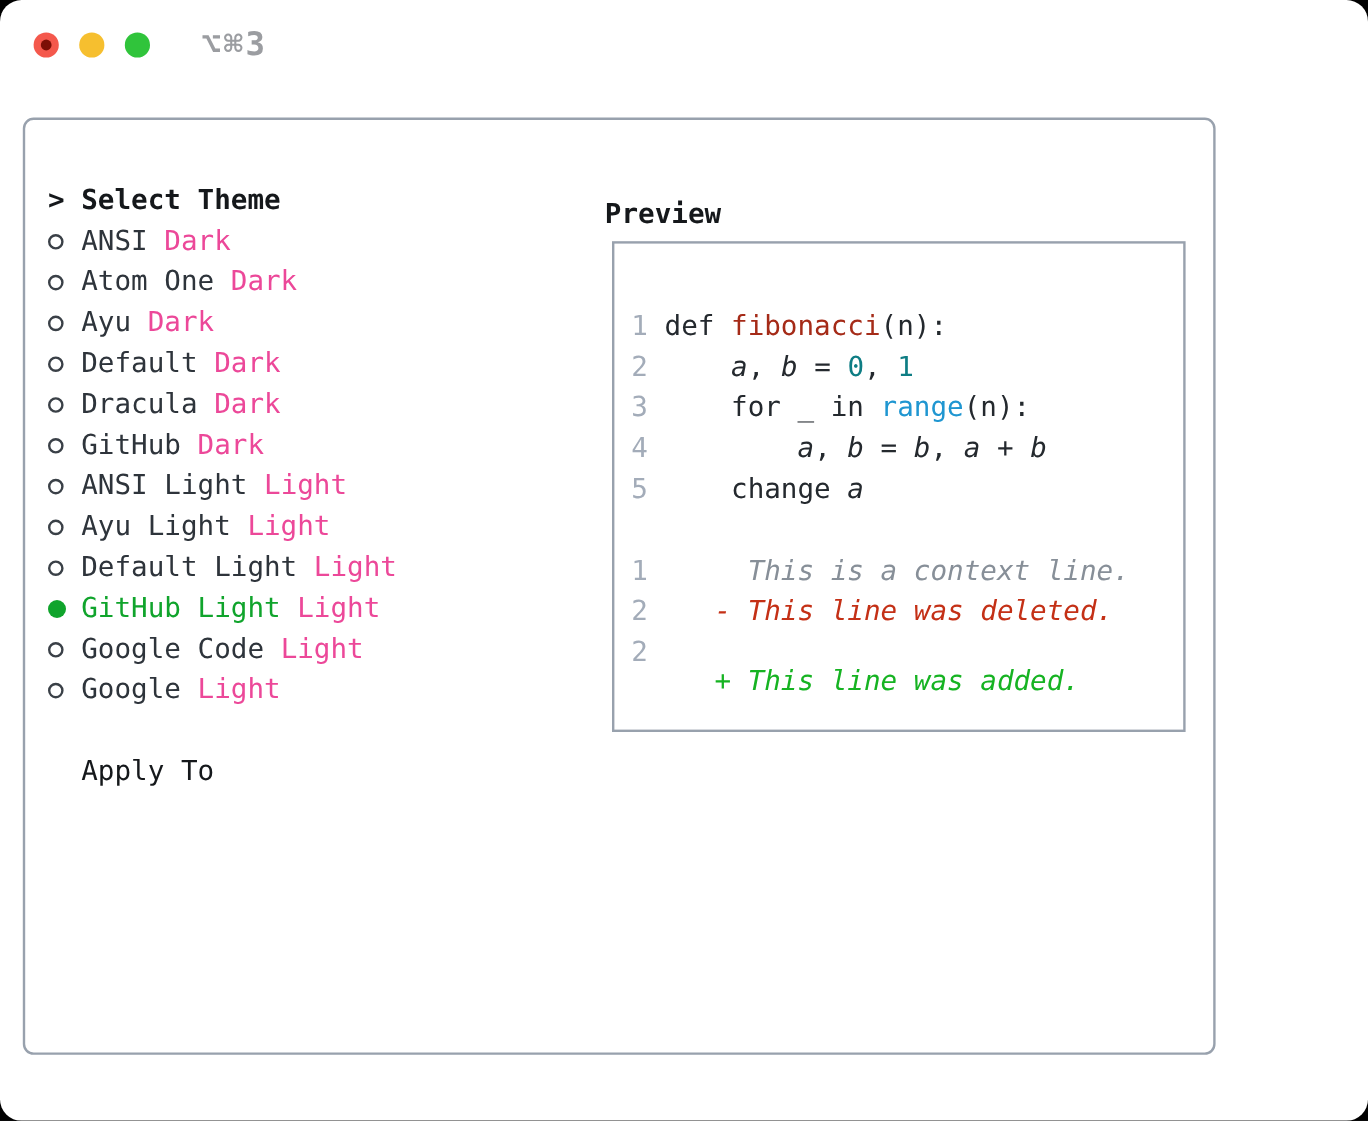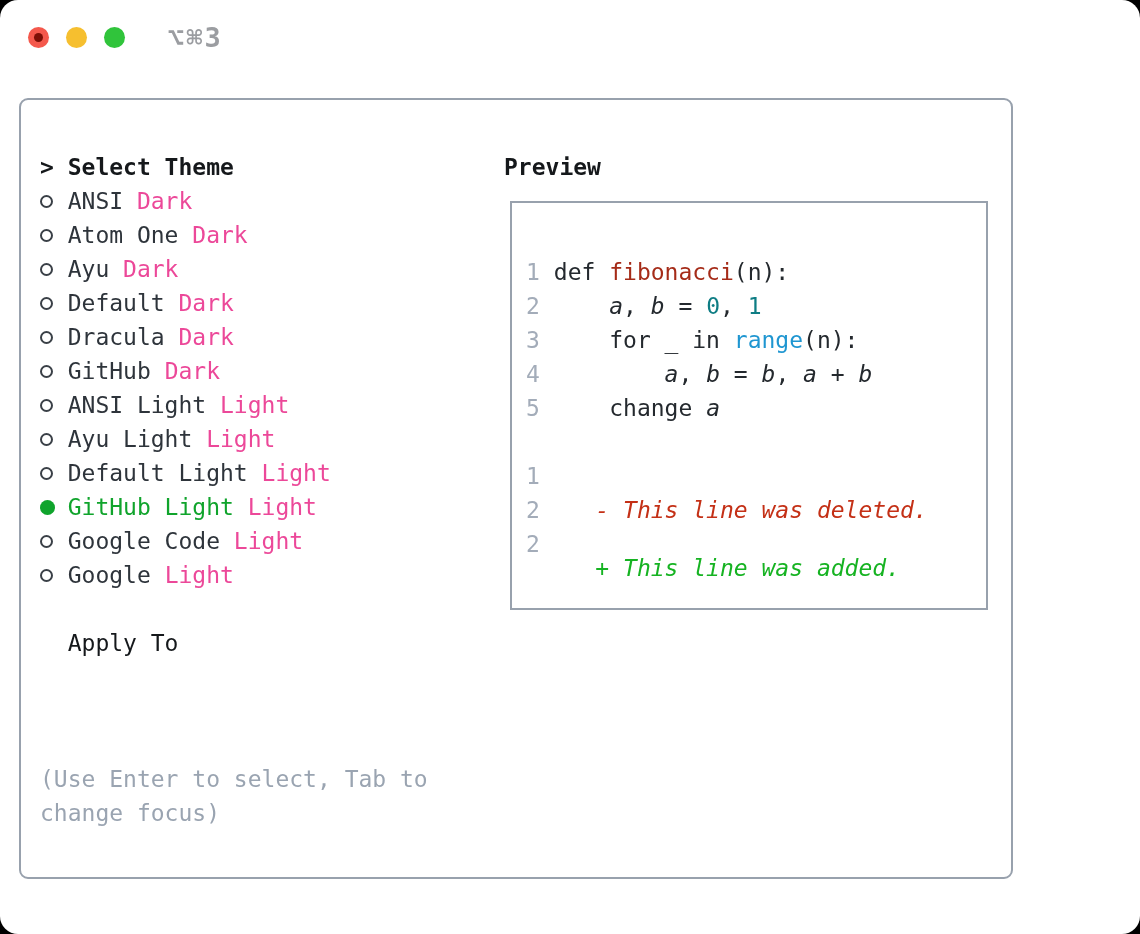--- a/index.html
+++ b/index.html
@@ -26,21 +26,21 @@
   .header-row.plain{font-weight:normal;justify-content:center;}
   .prompt{font-weight:bold;color:#15181b;}
   .circle{width:13px;height:13px;border:2px solid #3a4047;border-radius:50%;box-sizing:border-box;}
   .circle.on{width:15px;height:15px;border:none;background:#10a42c;}
   .name{white-space:pre;}
   .name.sel{color:#10a42c;}
   .tag{color:#ec4899;margin-left:0.602em;white-space:pre;}
 
   .hint{position:absolute;left:19px;top:662px;width:420px;font-size:23px;line-height:34px;color:#9aa4b1;}
 
-  .preview-title{position:absolute;left:483px;top:50px;height:34px;display:flex;align-items:center;
+  .preview-title{position:absolute;left:483px;top:62px;height:34px;display:flex;align-items:center;
                  font-size:23px;font-weight:bold;color:#15181b;}
   .preview-box{position:absolute;left:489px;top:101px;width:478px;height:409px;box-sizing:border-box;
                border:2px solid #98a1ad;background:#fff;}
   .code{padding:52px 0 0 14px;font-size:23px;}
   .code-row{display:flex;align-items:center;height:34px;white-space:pre;}
   .ln{color:#a3acb9;width:14px;margin-right:13.8px;flex:none;}
   .tok-plain{color:#24292e;}
   .tok-func{color:#a52b18;}
   .tok-var{color:#24292e;font-style:italic;}
   .tok-num{color:#0e7d84;}
@@ -158,31 +158,30 @@
         </div>
     </div>
 
     <div class="apply">
       <div class="header-row plain">
         <span class="marker"></span>
         <span class="name">Apply To</span>
       </div>
     </div>
 
-    <div class="hint">(Use Enter to select, Tab to change focus)</div>
 
     <div class="preview-title">Preview</div>
     <div class="preview-box">
       <div class="code">
           <div class="code-row"><span class="ln">1</span><span class="tok-plain">def </span><span class="tok-func">fibonacci</span><span class="tok-plain">(n):</span></div>
           <div class="code-row"><span class="ln">2</span><span class="tok-plain">    </span><span class="tok-var">a</span><span class="tok-plain">, </span><span class="tok-var">b</span><span class="tok-plain"> = </span><span class="tok-num">0</span><span class="tok-plain">, </span><span class="tok-num">1</span></div>
           <div class="code-row"><span class="ln">3</span><span class="tok-plain">    for _ in </span><span class="tok-builtin">range</span><span class="tok-plain">(n):</span></div>
           <div class="code-row"><span class="ln">4</span><span class="tok-plain">        </span><span class="tok-var">a</span><span class="tok-plain">, </span><span class="tok-var">b</span><span class="tok-plain"> = </span><span class="tok-var">b</span><span class="tok-plain">, </span><span class="tok-var">a</span><span class="tok-plain"> + </span><span class="tok-var">b</span></div>
           <div class="code-row"><span class="ln">5</span><span class="tok-plain">    change </span><span class="tok-var">a</span></div>
           <div class="code-row"><span class="ln"></span></div>
-          <div class="code-row"><span class="ln">1</span></div>
+          <div class="code-row"><span class="ln">1</span><span class="tok-ctx">     This is a context line.</span></div>
           <div class="code-row"><span class="ln">2</span><span class="tok-del">   - This line was deleted.</span></div>
           <div class="code-row"><span class="ln">2</span><span class="tok-add">   + This line was added.</span></div>
         </div>
     </div>
 
   </div>
 </div>
 
 </body></html>

